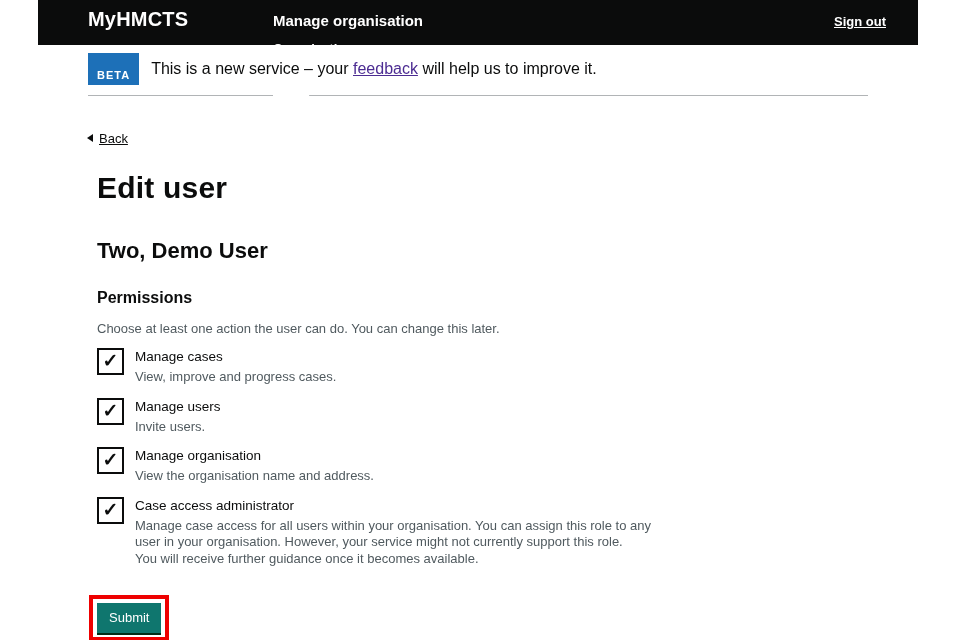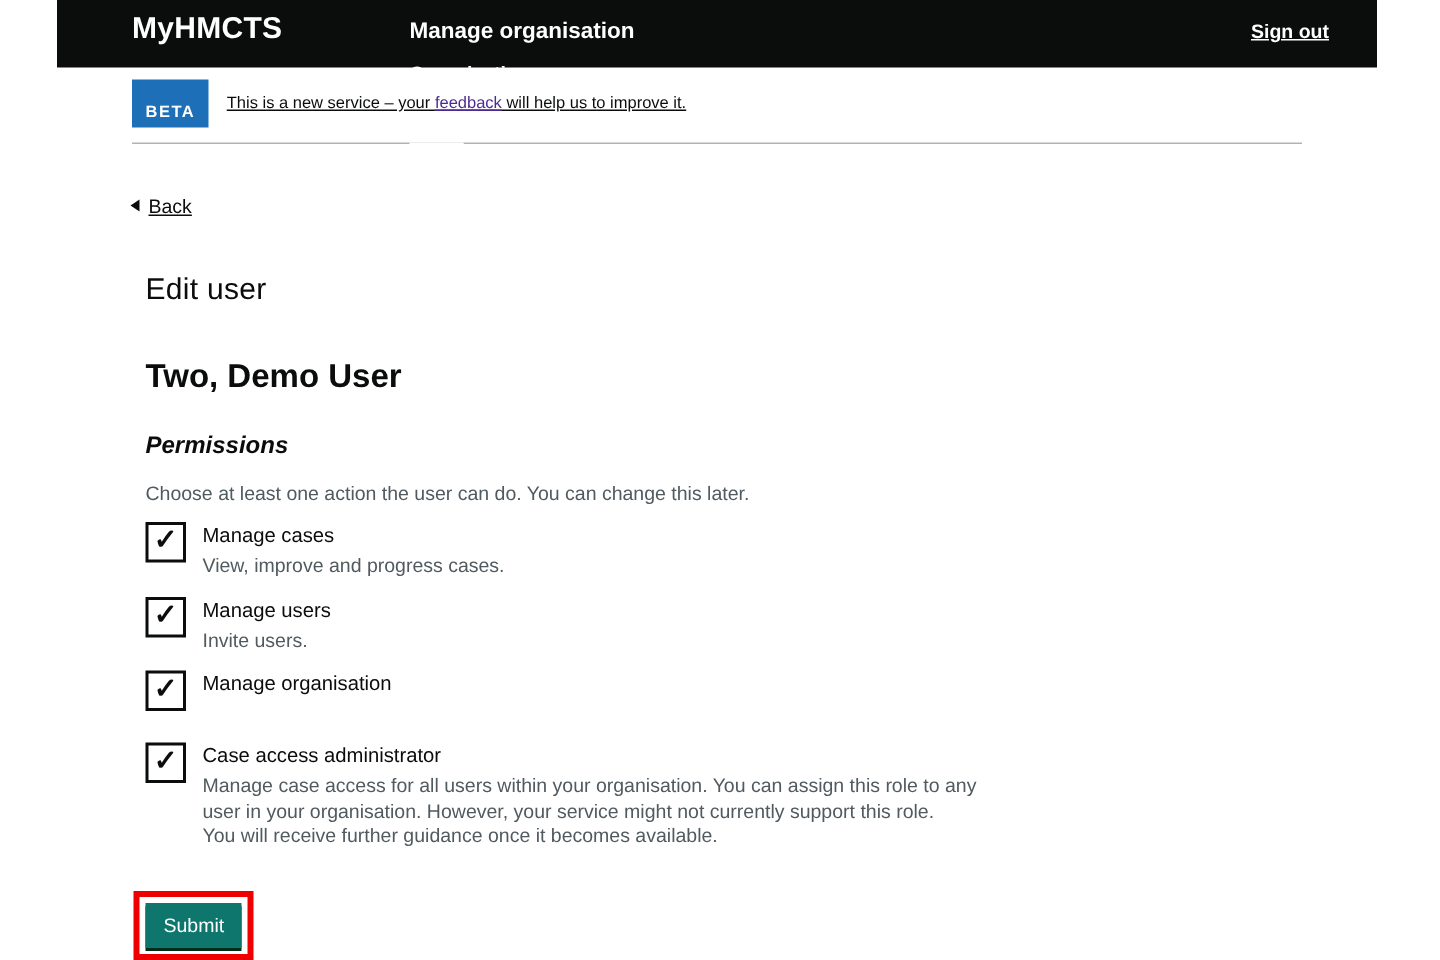--- a/index.html
+++ b/index.html
@@ -31,38 +31,38 @@
   .phase-banner {
     display: flex; align-items: center; gap: 12px;
     padding: 8px 0 10px;
     border-bottom: 1px solid #b1b4b6;
   }
   .beta-tag {
     background: #1d70b8; color: #fff;
     font-size: 11px; font-weight: 700; letter-spacing: 1px;
     padding: 16px 9px 4px;
   }
-  .phase-text { font-size: 11px; color: #0b0c0c; text-decoration: underline; }
+  .phase-text { font-size: 16px; color: #0b0c0c; }
   .phase-text a { color: #4c2c92; text-decoration: underline; cursor: pointer; }
 
   
   .back-row { padding: 32px 50px 0 49px; }
   .back-link { font-size: 13px; color: #0b0c0c; cursor: pointer; display: inline-flex; align-items: center; }
   .back-arrow {
     display: inline-block; width: 0; height: 0;
     border-top: 4px solid transparent; border-bottom: 4px solid transparent;
     border-right: 6px solid #0b0c0c; margin-right: 6px;
   }
   .back-label { text-decoration: underline; }
 
   
   .main { padding: 0 50px 0 59px; width: 820px; }
-  h1.page-title { font-size: 20px; font-weight: 400; margin-top: 36px; letter-spacing: 0.2px; }
+  h1.page-title { font-size: 30px; font-weight: 700; margin-top: 25px; letter-spacing: 0.2px; }
   h2.user-name  { font-size: 22px; font-weight: 700; margin-top: 33px; }
-  h3.perm-heading { font-size: 16px; font-weight: 700; margin-top: 25px; font-style: italic; }
+  h3.perm-heading { font-size: 16px; font-weight: 700; margin-top: 25px; }
   .perm-hint { font-size: 13px; color: #505a5f; margin-top: 14px; }
 
   .checkbox-list { margin-top: 12px; }
   .checkbox-row { display: flex; align-items: flex-start; margin-bottom: 12px; min-height: 36px; }
   .checkbox {
     width: 27px; height: 27px; flex: 0 0 27px;
     border: 2px solid #0b0c0c; background: #fff;
     display: flex; align-items: center; justify-content: center;
     cursor: pointer;
   }
@@ -153,20 +153,21 @@
           <div class="checkbox-hint">Invite users.</div>
         </span>
       </div>
 
       <div class="checkbox-row">
         <span class="checkbox">
             <span class="tick">✓</span>
           </span>
         <span class="checkbox-text">
           <div class="checkbox-label">Manage organisation</div>
+          <div class="checkbox-hint">View the organisation name and address.</div>
         </span>
       </div>
 
       <div class="checkbox-row">
         <span class="checkbox">
             <span class="tick">✓</span>
           </span>
         <span class="checkbox-text">
           <div class="checkbox-label">Case access administrator</div>
           <div class="checkbox-hint">Manage case access for all users within your organisation. You can assign this role to any

